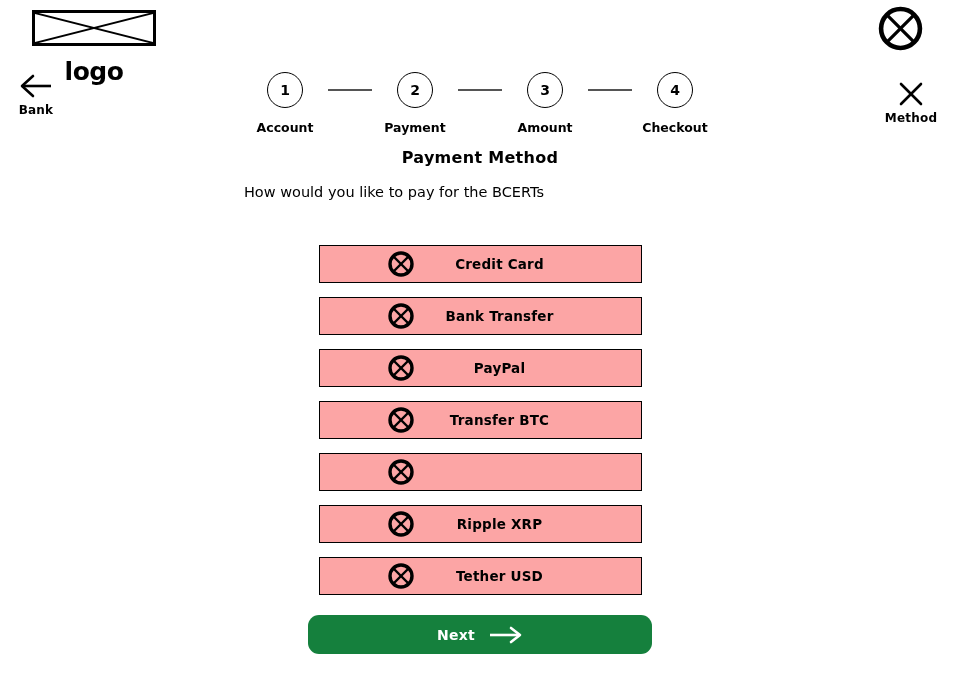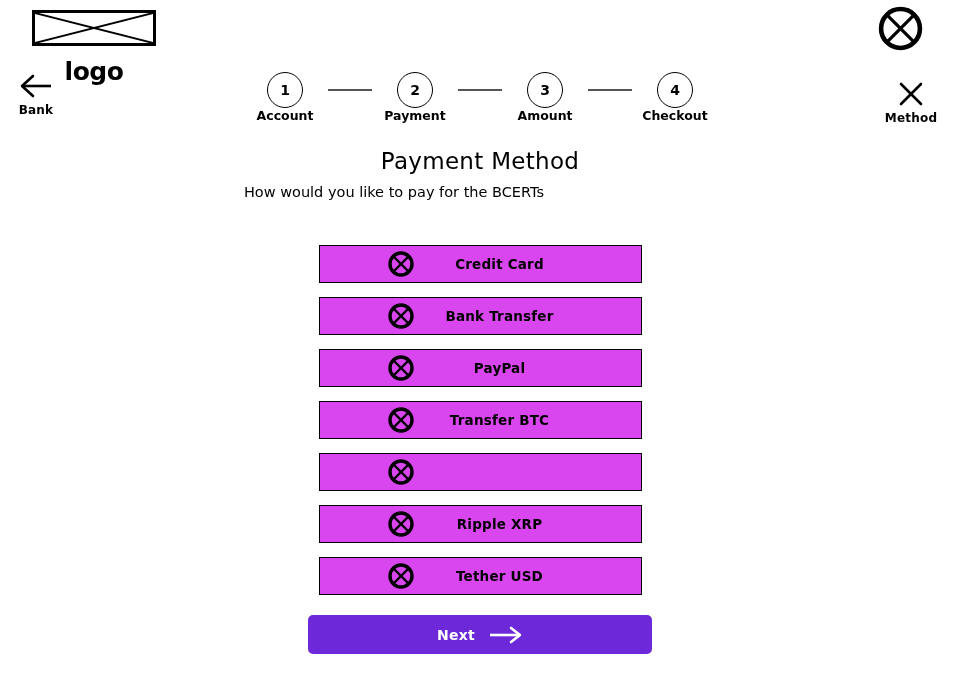--- a/index.html
+++ b/index.html
@@ -103,41 +103,42 @@
     background: #fff;
     display: flex;
     align-items: center;
     justify-content: center;
     font-size: 14px;
     font-weight: 600;
     z-index: 2;
     box-sizing: border-box;
   }
   .step-label {
+    margin-top: 12px;
     font-size: 12.5px;
     font-weight: 600;
     white-space: nowrap;
   }
   .connector {
     width: 44px;
     height: 2px;
     background: #555555;
     margin-top: 17px;
     flex: 0 0 auto;
   }
 
   
   .page-title {
     position: absolute;
     left: 0;
     top: 148px;
     width: 960px;
     text-align: center;
-    font-size: 23px;
-    font-weight: 400;
+    font-size: 16px;
+    font-weight: 700;
     letter-spacing: 0.3px;
   }
   .page-subtitle {
     position: absolute;
     left: 0;
     top: 184px;
     width: 788px;
     text-align: center;
     font-size: 14.5px;
     font-weight: 500;
@@ -147,21 +148,21 @@
   .options {
     position: absolute;
     left: 319px;
     top: 245px;
     width: 323px;
   }
   .option-row {
     position: relative;
     height: 38px;
     border: 1.6px solid #000;
-    background: #d946ef;
+    background: #fca5a5;
     box-sizing: border-box;
     margin-bottom: 14px;
     display: flex;
     align-items: center;
     cursor: pointer;
   }
   .option-icon {
     position: absolute;
     left: 68px;
     top: 50%;
@@ -179,22 +180,22 @@
     letter-spacing: 0.2px;
   }
 
   
   .next-btn {
     position: absolute;
     left: 308px;
     top: 615px;
     width: 344px;
     height: 39px;
-    background: #6d28d9;
-    border-radius: 5px;
+    background: #15803d;
+    border-radius: 11px;
     display: flex;
     align-items: center;
     justify-content: center;
     cursor: pointer;
   }
   .next-label {
     color: #ffffff;
     font-size: 14px;
     font-weight: 600;
     letter-spacing: 0.3px;

